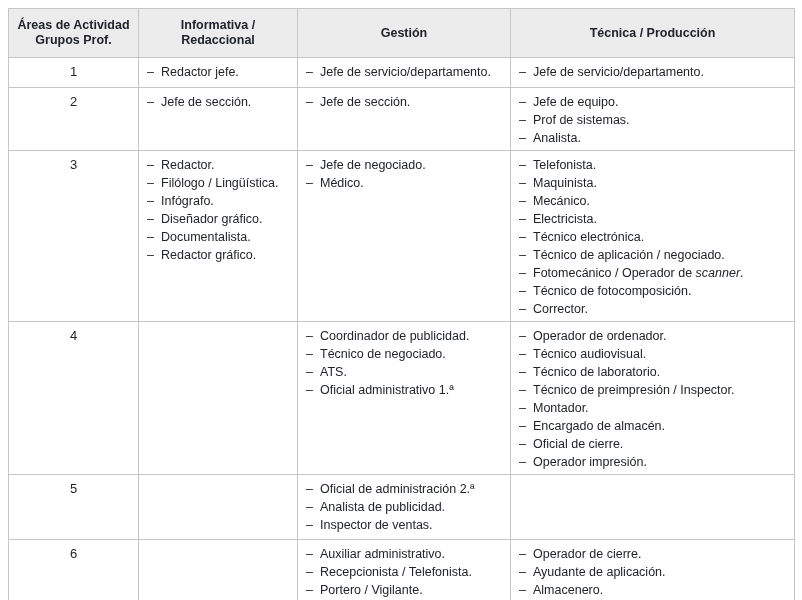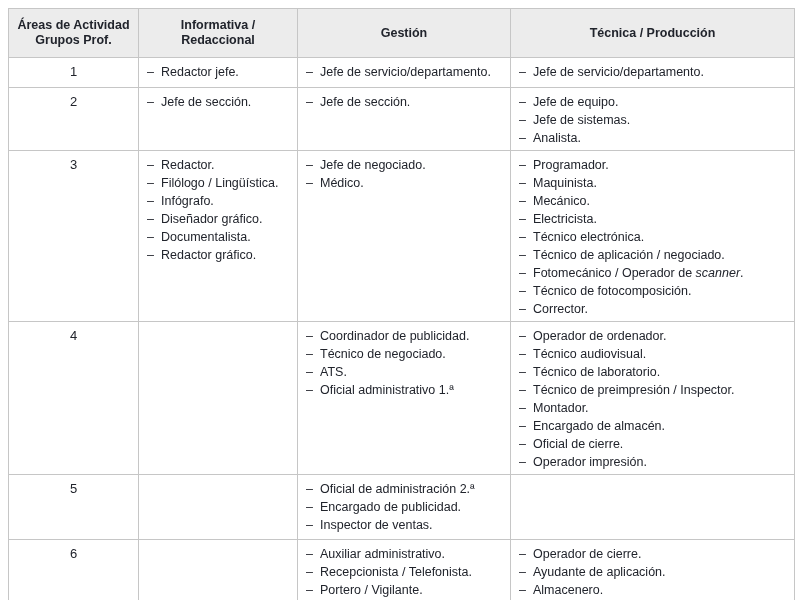--- a/index.html
+++ b/index.html
@@ -80,21 +80,21 @@
             <span class="txt"><span>Jefe de sección.</span></span>
           </div>
         </td>
         <td class="list-cell">
           <div class="item">
             <span class="dash">–</span>
             <span class="txt"><span>Jefe de equipo.</span></span>
           </div>
           <div class="item">
             <span class="dash">–</span>
-            <span class="txt"><span>Jefe de sistemas.</span></span>
+            <span class="txt"><span>Prof de sistemas.</span></span>
           </div>
           <div class="item">
             <span class="dash">–</span>
             <span class="txt"><span>Analista.</span></span>
           </div>
         </td>
       </tr>
       <tr style="height: 160px;">
         <td class="group-cell">3</td>
         <td class="list-cell">
@@ -129,21 +129,21 @@
             <span class="txt"><span>Jefe de negociado.</span></span>
           </div>
           <div class="item">
             <span class="dash">–</span>
             <span class="txt"><span>Médico.</span></span>
           </div>
         </td>
         <td class="list-cell">
           <div class="item">
             <span class="dash">–</span>
-            <span class="txt"><span>Programador.</span></span>
+            <span class="txt"><span>Telefonista.</span></span>
           </div>
           <div class="item">
             <span class="dash">–</span>
             <span class="txt"><span>Maquinista.</span></span>
           </div>
           <div class="item">
             <span class="dash">–</span>
             <span class="txt"><span>Mecánico.</span></span>
           </div>
           <div class="item">
@@ -231,21 +231,21 @@
       <tr style="height: 65px;">
         <td class="group-cell">5</td>
         <td class="list-cell"></td>
         <td class="list-cell">
           <div class="item">
             <span class="dash">–</span>
             <span class="txt"><span>Oficial de administración 2.ª</span></span>
           </div>
           <div class="item">
             <span class="dash">–</span>
-            <span class="txt"><span>Encargado de publicidad.</span></span>
+            <span class="txt"><span>Analista de publicidad.</span></span>
           </div>
           <div class="item">
             <span class="dash">–</span>
             <span class="txt"><span>Inspector de ventas.</span></span>
           </div>
         </td>
         <td class="list-cell"></td>
       </tr>
       <tr style="height: 89px;">
         <td class="group-cell">6</td>

